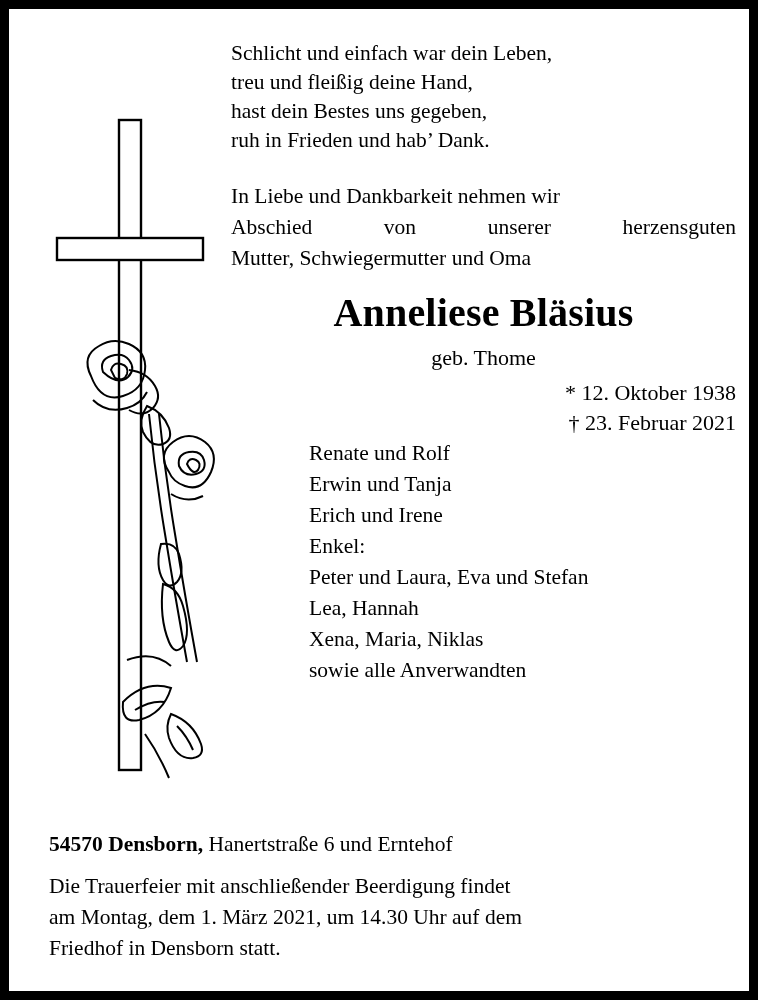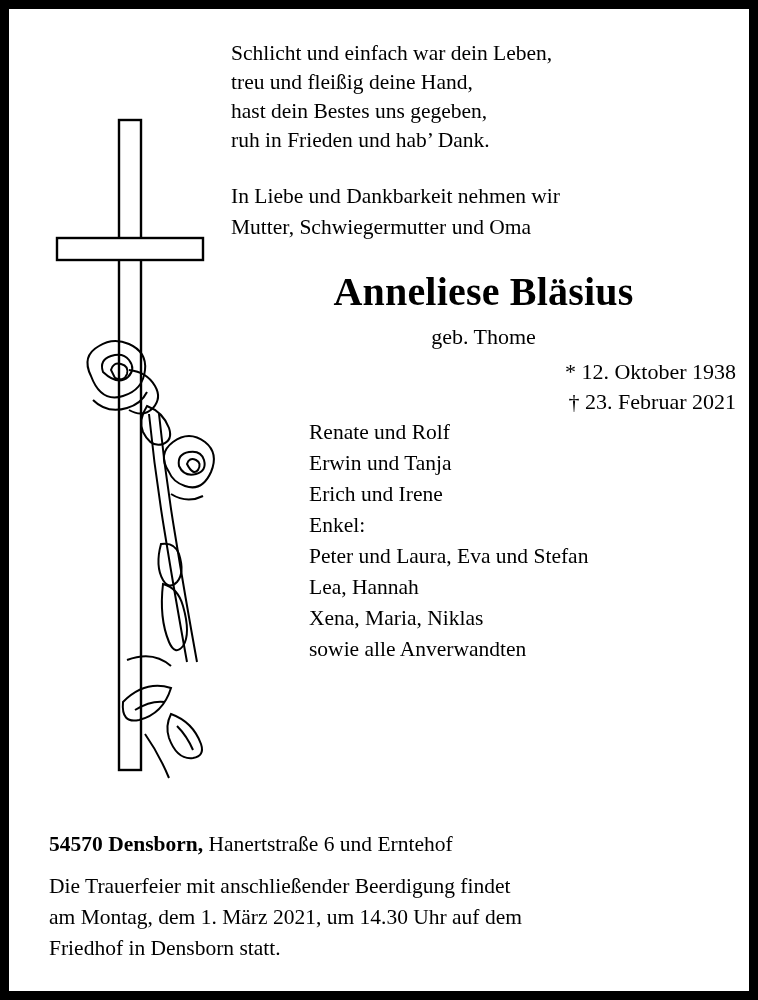--- a/index.html
+++ b/index.html
@@ -62,21 +62,21 @@
     line-height: 31px;
     text-align: justify;
   }
   .intro div { white-space: nowrap; }
   .intro .just {
     display: flex;
     justify-content: space-between;
   }
 
   .name {
-    margin-top: 26px;
+    margin-top: 16px;
     text-align: center;
     font-size: 40px;
     font-weight: bold;
     letter-spacing: 0.2px;
     line-height: 46px;
   }
   .maiden {
     text-align: center;
     font-size: 22px;
     margin-top: 8px;
@@ -165,20 +165,26 @@
 
       <div class="verse">
         <div>Schlicht und einfach war dein Leben,</div>
         <div>treu und fleißig deine Hand,</div>
         <div>hast dein Bestes uns gegeben,</div>
         <div>ruh in Frieden und hab’ Dank.</div>
       </div>
 
       <div class="intro">
         <div>In Liebe und Dankbarkeit nehmen wir</div>
+        <div class="just">
+          <span>Abschied</span>
+          <span>von</span>
+          <span>unserer</span>
+          <span>herzensguten</span>
+        </div>
         <div>Mutter, Schwiegermutter und Oma</div>
       </div>
 
       <div class="name">Anneliese Bläsius</div>
       <div class="maiden">geb. Thome</div>
       <div class="dates">
         <div>* 12. Oktober 1938</div>
         <div>† 23. Februar 2021</div>
       </div>
 

